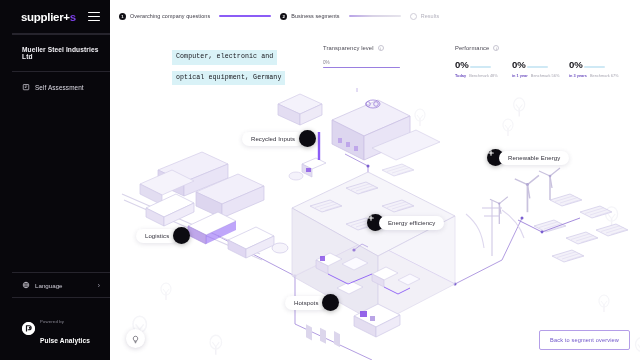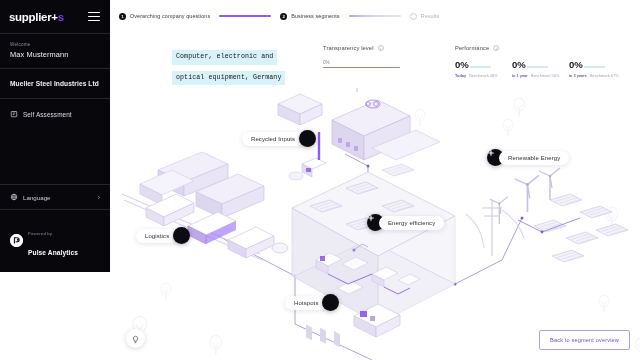--- a/index.html
+++ b/index.html
@@ -6,26 +6,27 @@
   html, body {
     width: 640px; height: 360px;
     overflow: hidden;
     font-family: "Liberation Sans", sans-serif;
     background: #ffffff;
   }
   #app { position: relative; width: 640px; height: 360px; display: flex; }
 
   
   .sidebar {
-    width: 110px; height: 272px;
+    width: 110px; height: 360px;
     background: #08070c;
     color: #ffffff;
     display: flex; flex-direction: column;
     position: relative; z-index: 5;
     flex: 0 0 110px;
+    padding-left: 12px;
   }
   .sb-top {
     height: 33px; display: flex; align-items: center;
     justify-content: space-between; padding: 0 9px;
   }
   .logo { font-size: 11.5px; font-weight: 700; letter-spacing: -.3px; color:#fff; }
   .logo .s2 { color: #7b3fe4; font-weight: 700; }
   .burger { display: flex; flex-direction: column; gap: 2.4px; cursor: pointer; padding: 3px 1px; }
   .burger i { display: block; width: 12px; height: 1.4px; background: #fff; border-radius: 1px; }
 
@@ -181,24 +182,20 @@
         <span>supplier+</span><span class="s2">s</span>
       </div>
       <div class="burger">
         <i></i>
         <i></i>
         <i></i>
       </div>
     </div>
     <div class="sb-div"></div>
 
-    <div class="sb-user">
-      <div class="sb-welcome">Welcome</div>
-      <div class="sb-name">Max Mustermann</div>
-    </div>
     <div class="sb-div"></div>
 
     <div class="sb-company">Mueller Steel Industries Ltd</div>
     <div class="sb-div"></div>
 
     <nav class="sb-nav">
       <div class="sb-nav-item">
         <span class="sb-icon">
           <svg viewBox="0 0 16 16" fill="none" stroke="#d8d6e0" stroke-width="1.4">
             <rect x="2.5" y="3" width="11" height="10.5" rx="1.2"></rect>

